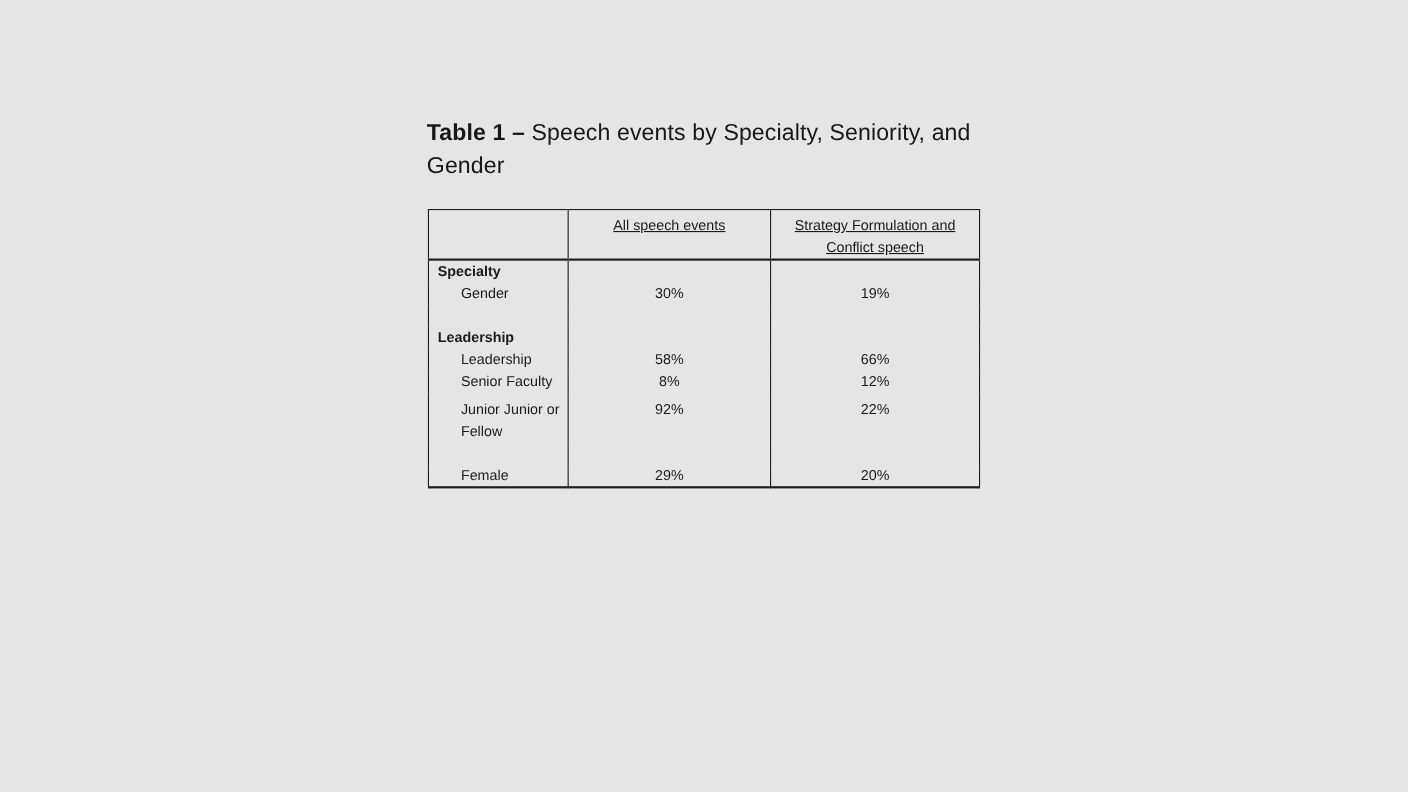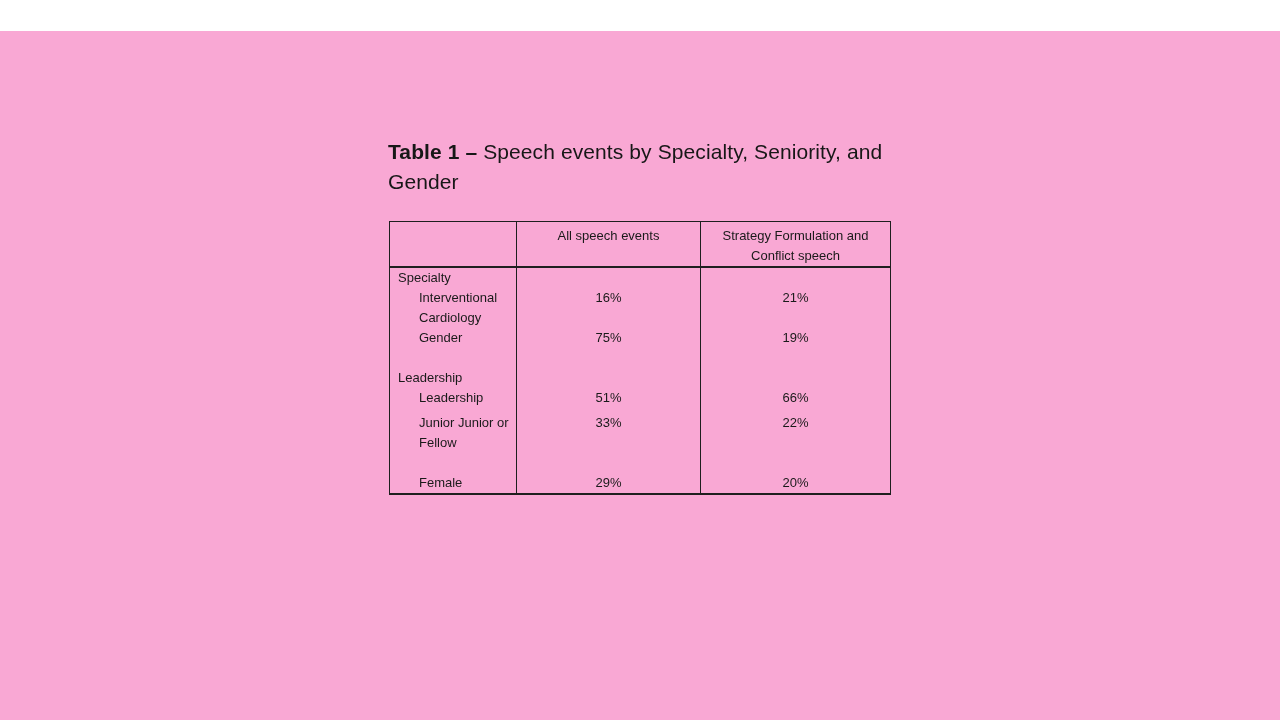--- a/index.html
+++ b/index.html
@@ -4,21 +4,21 @@
 <style>
   * { margin: 0; padding: 0; box-sizing: border-box; }
   html, body {
     width: 1280px; height: 720px;
     background: #ffffff;
     font-family: "Liberation Sans", sans-serif;
     color: #1a1a1a;
     overflow: hidden;
     position: relative;
   }
-  .page { position: absolute; inset: 0; background: #f9a8d4; margin-top: 31px; }
+  .page { position: absolute; inset: 0; background: #e5e5e5; }
 
   .table-title {
     position: absolute;
     left: 388px; top: 106px;
     width: 520px;
     font-size: 21px;
     line-height: 30px;
     color: #171717;
     letter-spacing: 0.1px;
   }
@@ -40,29 +40,30 @@
   col.c3 { width: 190px; }
 
   thead th {
     font-weight: 400;
     text-align: center;
     vertical-align: top;
     height: 43px;
     padding-top: 4px;
     line-height: 20px;
     border-bottom: 2px solid #1f1f1f;
+    text-decoration: underline;
   }
   .vline { border-left: 1px solid #1f1f1f; }
 
   tbody td {
     vertical-align: top;
     line-height: 20px;
     padding: 0;
   }
-  td.label-cell.category { font-weight: 400; padding-left: 8px; }
+  td.label-cell.category { font-weight: 700; padding-left: 8px; }
   td.label-cell.item { padding-left: 29px; padding-right: 2px; }
   td.val { text-align: center; }
   tr.spacer-row td { height: 20px; }
   tr.extra-space td { padding-top: 5px; }
 </style>
 </head>
 <body>
 
 <div class="page">
 
@@ -83,47 +84,47 @@
         <th class="vline">Strategy Formulation and Conflict speech</th>
       </tr>
     </thead>
     <tbody>
         <tr>
           <td class="label-cell category">Specialty</td>
           <td class="val vline"></td>
           <td class="val vline"></td>
         </tr>
         <tr>
-          <td class="label-cell item">Interventional Cardiology</td>
-          <td class="val vline">16%</td>
-          <td class="val vline">21%</td>
-        </tr>
-        <tr>
           <td class="label-cell item">Gender</td>
-          <td class="val vline">75%</td>
+          <td class="val vline">30%</td>
           <td class="val vline">19%</td>
         </tr>
         <tr class="spacer-row">
           <td class="label-cell spacer"></td>
           <td class="val vline"></td>
           <td class="val vline"></td>
         </tr>
         <tr>
           <td class="label-cell category">Leadership</td>
           <td class="val vline"></td>
           <td class="val vline"></td>
         </tr>
         <tr>
           <td class="label-cell item">Leadership</td>
-          <td class="val vline">51%</td>
+          <td class="val vline">58%</td>
           <td class="val vline">66%</td>
+        </tr>
+        <tr>
+          <td class="label-cell item">Senior Faculty</td>
+          <td class="val vline">8%</td>
+          <td class="val vline">12%</td>
         </tr>
         <tr class="extra-space">
           <td class="label-cell item">Junior Junior or Fellow</td>
-          <td class="val vline">33%</td>
+          <td class="val vline">92%</td>
           <td class="val vline">22%</td>
         </tr>
         <tr class="spacer-row">
           <td class="label-cell spacer"></td>
           <td class="val vline"></td>
           <td class="val vline"></td>
         </tr>
         <tr>
           <td class="label-cell item">Female</td>
           <td class="val vline">29%</td>

